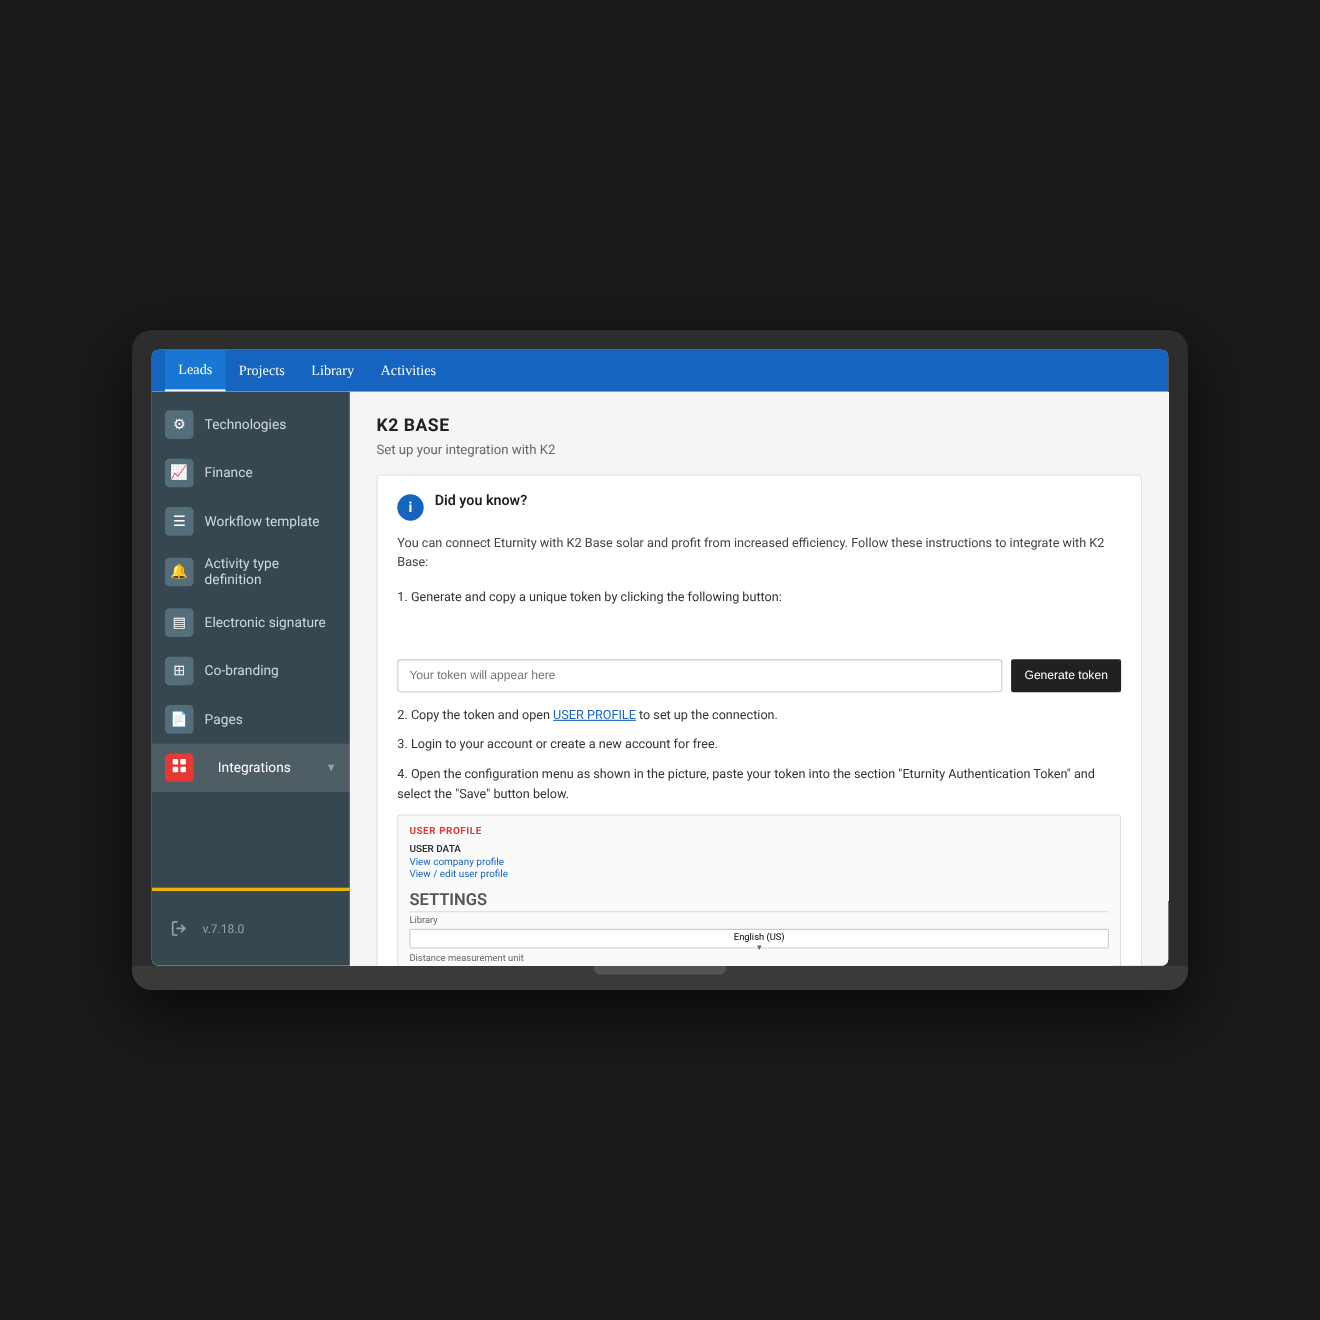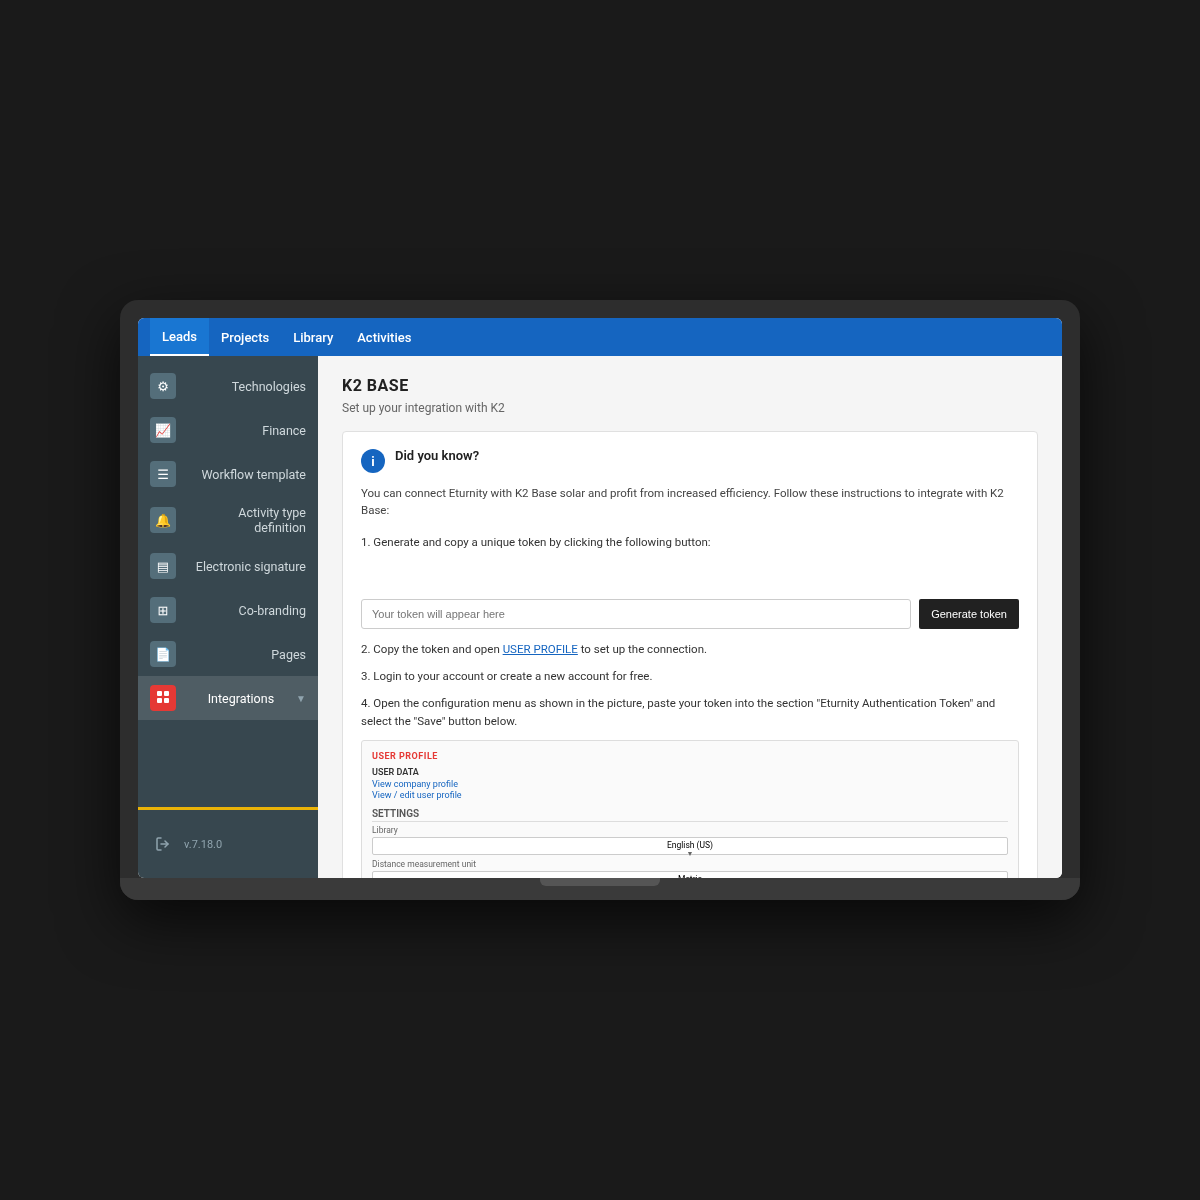--- a/index.html
+++ b/index.html
@@ -51,20 +51,21 @@
     }
 
     
     .top-nav {
       background: #1565c0;
       display: flex;
       align-items: center;
       padding: 0 12px;
       height: 38px;
       flex-shrink: 0;
+      font-family: Liberation Serif, serif;
     }
     .top-nav-item {
       color: #fff;
       font-size: 13px;
       padding: 0 12px;
       height: 38px;
       display: flex;
       align-items: center;
       cursor: pointer;
       font-weight: 500;
@@ -119,21 +120,20 @@
       align-items: center;
       justify-content: center;
       flex-shrink: 0;
     }
     .sidebar-icon {
       color: #fff;
       font-size: 13px;
     }
     .sidebar-item-label {
       flex: 1;
-      text-align: right;
     }
     .sidebar-arrow {
       font-size: 10px;
       color: #90a4ae;
     }
     .sidebar-footer {
       padding: 21px 12px;
       display: flex;
       align-items: center;
       gap: 8px;
@@ -278,21 +278,21 @@
       color: #333;
       margin-bottom: 2px;
     }
     .k2-link {
       font-size: 9px;
       color: #1565c0;
       display: block;
       margin-bottom: 1px;
     }
     .k2-group-label {
-      font-size: 10px;
+      font-size: 15px;
       font-weight: 600;
       color: #555;
       margin-top: 6px;
       margin-bottom: 3px;
       border-bottom: 1px solid #ddd;
       padding-bottom: 2px;
     }
     .k2-field-label {
       font-size: 8.5px;
       color: #666;

